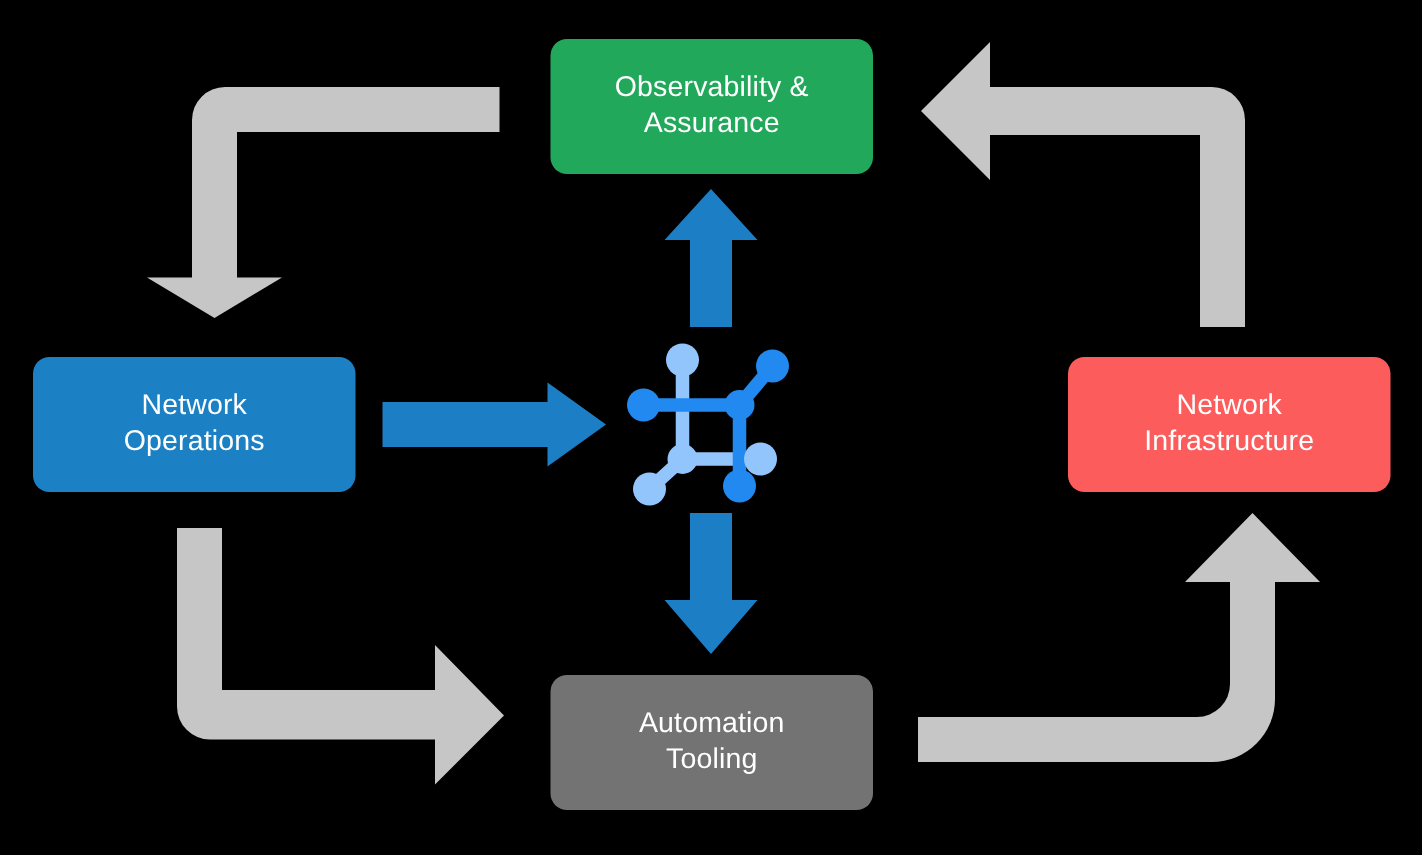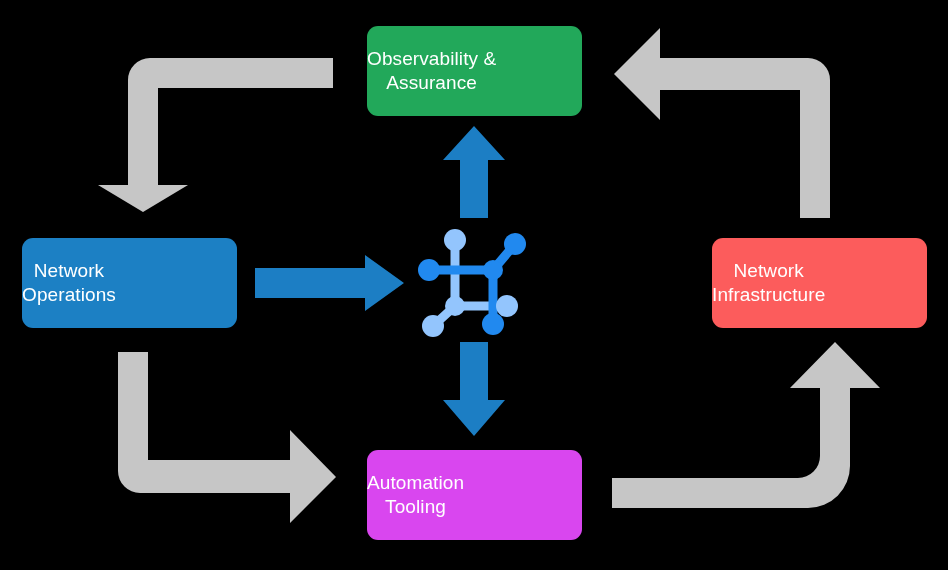--- a/index.html
+++ b/index.html
@@ -2,28 +2,28 @@
 <html><head>
 <meta charset="utf-8">
 <style>
   html,body{margin:0;padding:0;background:#000;}
   #stage{
     position:relative;width:948px;height:570px;background:#000;overflow:hidden;
     font-family:"Liberation Sans", sans-serif;
   }
   .node-box{
     position:absolute;width:215px;height:90px;border-radius:11px;
-    display:flex;align-items:center;justify-content:flex-start;text-align:center;
+    display:flex;align-items:center;justify-content:center;text-align:center;
     color:#fff;font-size:19px;line-height:1.28;font-weight:400;
     white-space:pre-line;letter-spacing:.1px;
   }
   #box-observability{left:367px;top:26px;background:#22A85A;}
   #box-operations{left:22px;top:238px;background:#1C80C4;}
   #box-infrastructure{left:712px;top:238px;background:#FC5C5C;}
-  #box-automation{left:367px;top:450px;background:#d946ef;}
+  #box-automation{left:367px;top:450px;background:#737373;}
   svg.layer{position:absolute;left:0;top:0;width:948px;height:570px;}
   .hub{position:absolute;left:415px;top:218px;width:120px;height:120px;}
 </style>
 </head>
 <body>
 
 <div id="stage">
 
   <svg class="layer" viewBox="0 0 948 570">
 

